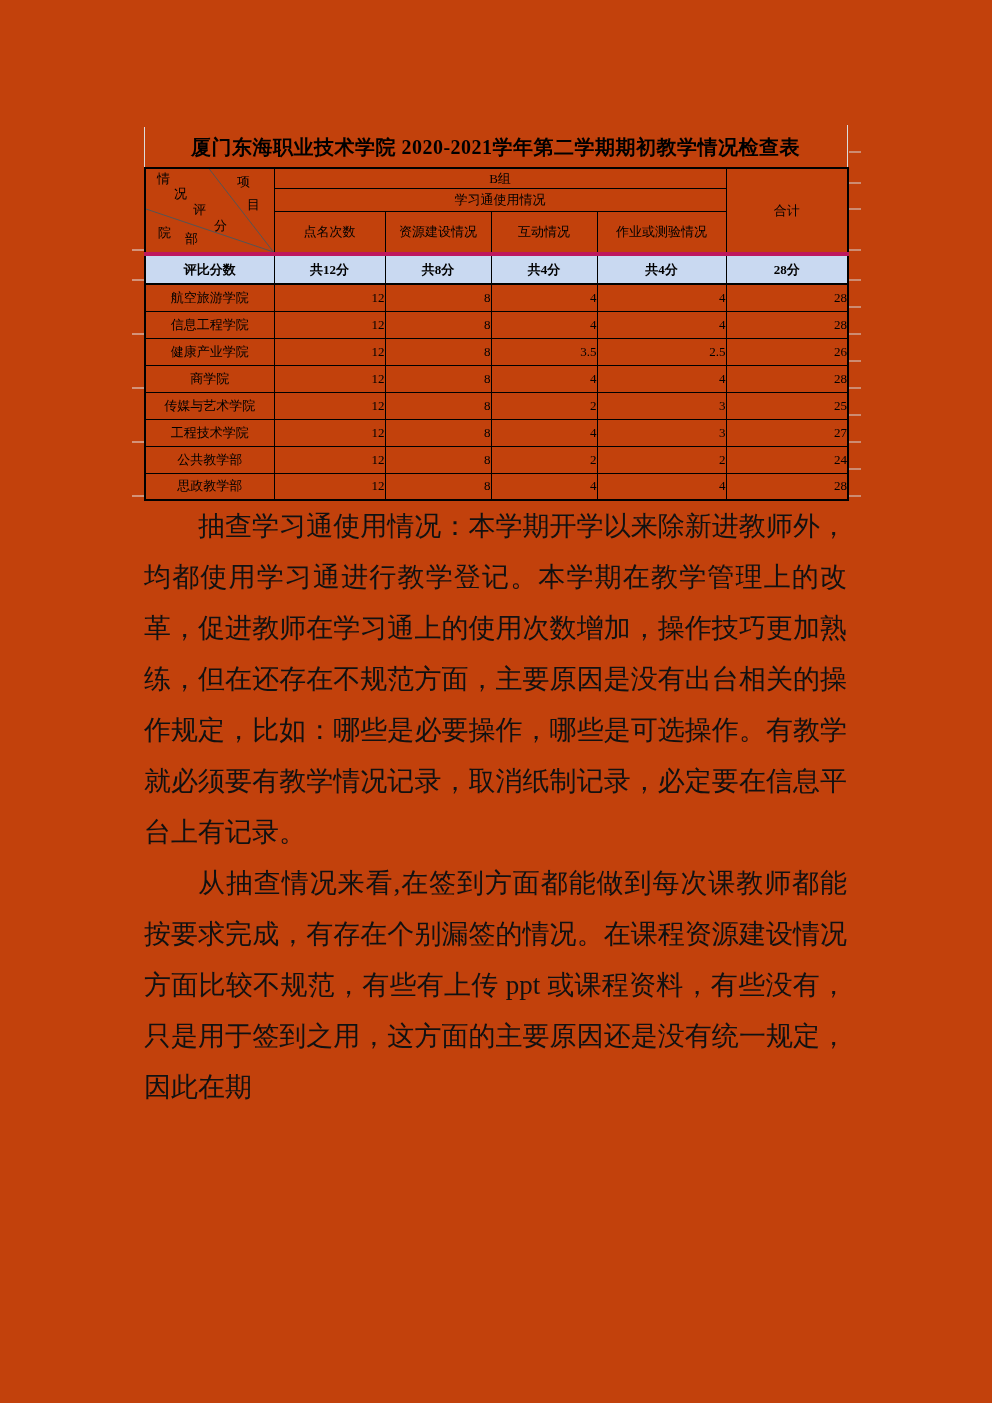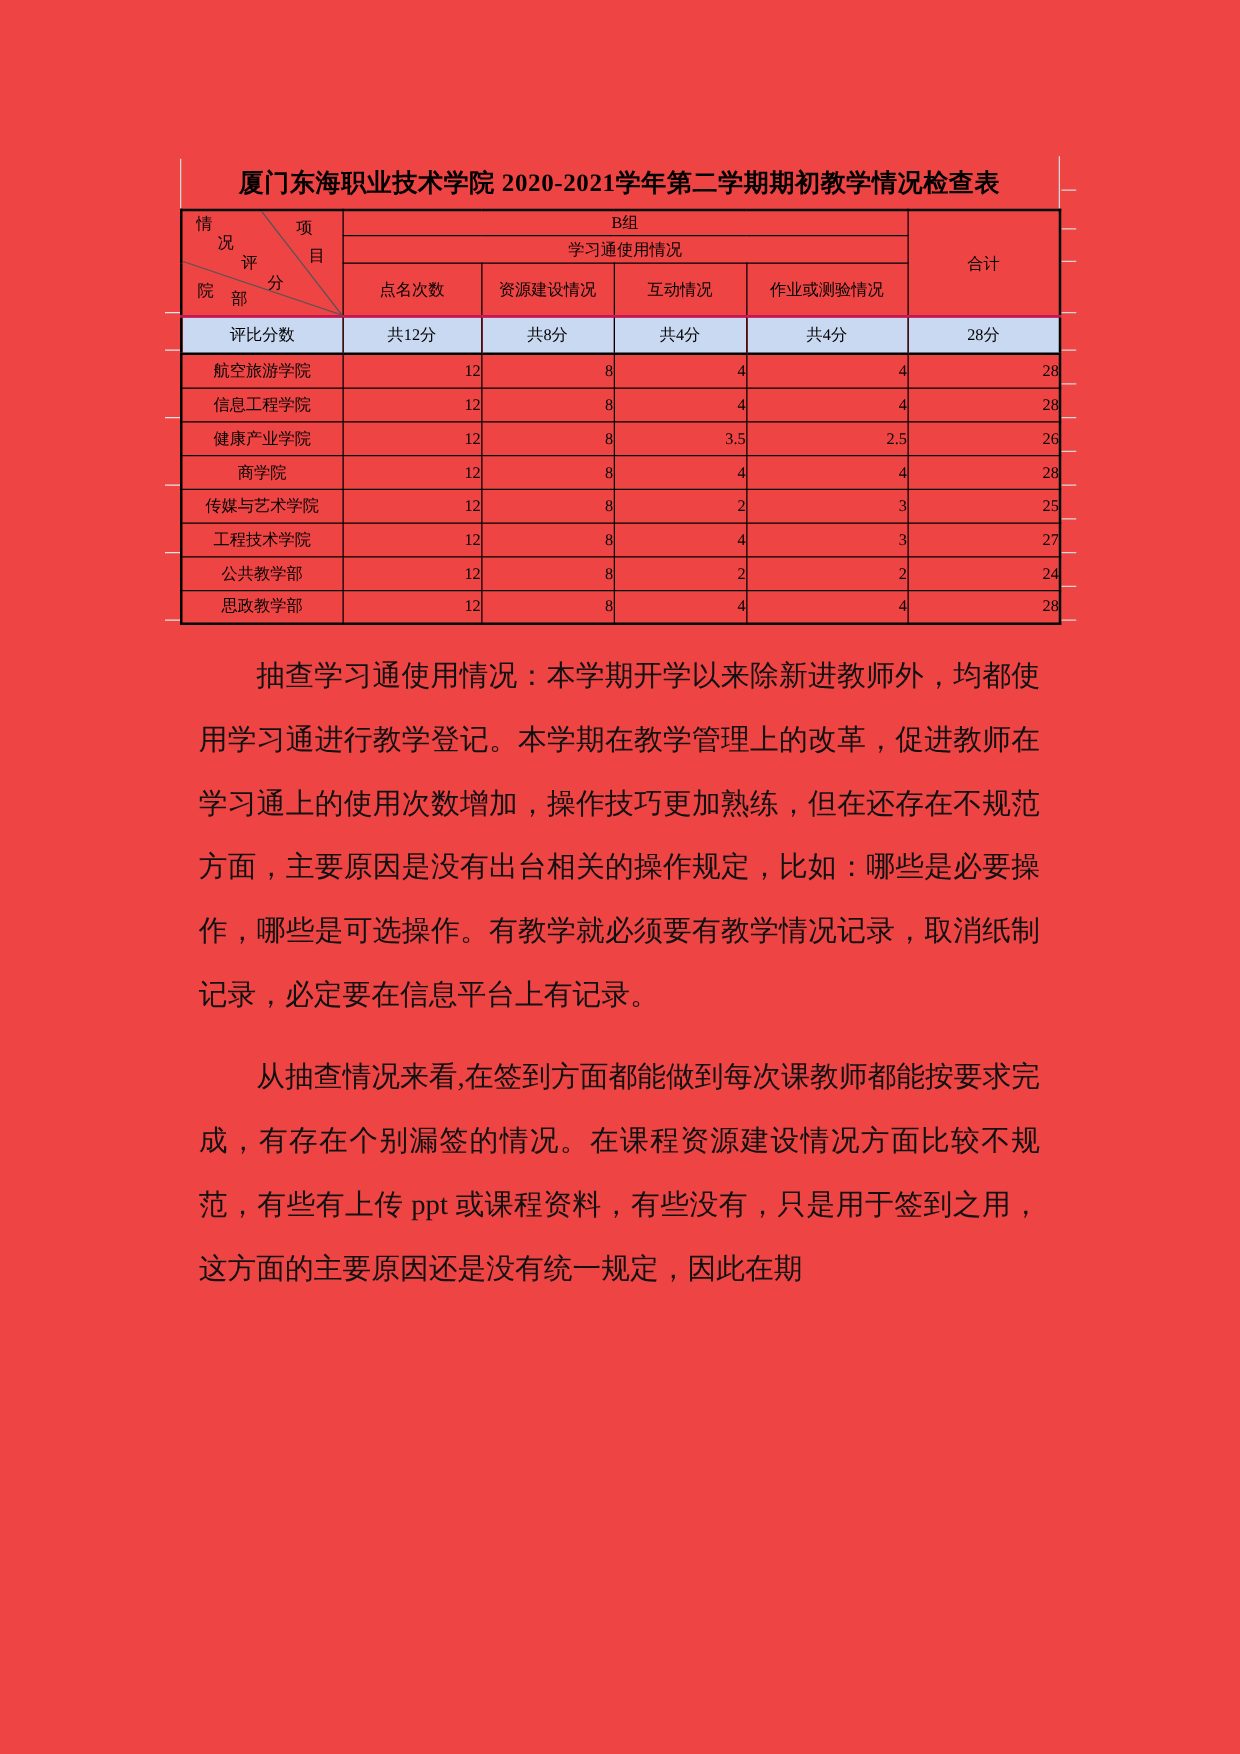--- a/index.html
+++ b/index.html
@@ -1,52 +1,52 @@
 <!DOCTYPE html>
 <html><head>
 <meta charset="utf-8">
 <style>
   html,body{margin:0;padding:0;}
   body{background:#ffffff;font-family:"Liberation Serif",serif;color:#111;}
-  .page{position:relative;width:992px;height:1403px;background:#ef4444;overflow:hidden;}
+  .page{position:relative;width:992px;height:1403px;background:#c2410c;overflow:hidden;}
   .content{position:absolute;left:144px;top:132px;width:703px;}
 
   
   .doc-title{font-size:20px;font-weight:bold;line-height:30px;text-align:center;color:#000;
              font-family:"Liberation Serif",serif;letter-spacing:0.5px;}
 
   
   table.check{border-collapse:collapse;table-layout:fixed;width:703px;margin-top:5px;
               border:2px solid #000;}
   table.check td{border:1px solid #000;text-align:center;vertical-align:middle;
                  font-size:13px;color:#000;padding:0;overflow:hidden;}
   tr.r1{height:20px;} tr.r2{height:22px;margin-left:11px;} tr.r3{height:41px;}
   tr.score{height:30px;} tr.datarow{height:27px;margin-left:20px;}
-  tr.score td{background:#c9d9f1;font-weight:normal;border-top:2px solid #be185d;border-bottom:2px solid #000;}
+  tr.score td{background:#c9d9f1;font-weight:bold;border-top:4px solid #be185d;border-bottom:2px solid #000;}
   tr.datarow td.val{font-size:13px;text-align:right;}
   td.rowname{font-size:13px;}
 
   
   td.corner{position:relative;padding:0;}
   .corner-wrap{position:relative;width:100%;height:83px;}
   .corner-wrap svg.diag{position:absolute;left:0;top:0;width:100%;height:100%;}
   .corner-wrap .lbl span{position:absolute;font-size:13px;line-height:14px;color:#000;}
   .lbl-mid span:nth-child(1){left:11px;top:3px;}
   .lbl-mid span:nth-child(2){left:28px;top:18px;}
   .lbl-mid span:nth-child(3){left:47px;top:34px;}
   .lbl-mid span:nth-child(4){left:68px;top:50px;}
   .lbl-tr span:nth-child(1){left:91px;top:6px;}
   .lbl-tr span:nth-child(2){left:101px;top:29px;}
   .lbl-bl span:nth-child(1){left:12px;top:57px;}
   .lbl-bl span:nth-child(2){left:39px;top:63px;}
 
   
   .section-heading{font-size:25px;font-weight:normal;line-height:40px;text-align:center;
                    margin:16px 0 8px 0;color:#111;}
-  .body-text p{margin:15px;text-indent:2em;text-align:justify;font-size:23px;line-height:51px;
+  .body-text p{margin:0;text-indent:2em;text-align:justify;font-size:27px;line-height:51px;
                color:#111;}
 
   
   .art-v{position:absolute;width:1px;background:#dcdcdc;}
   .art-stubs{position:absolute;}
 </style>
 </head>
 <body>
 
 <div class="page">

